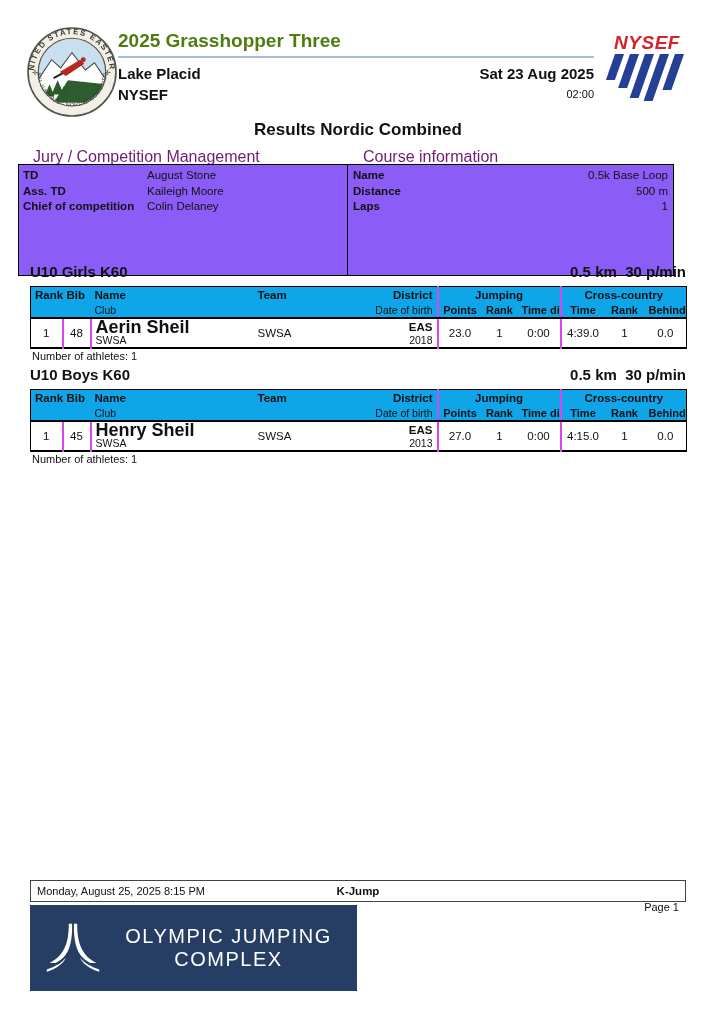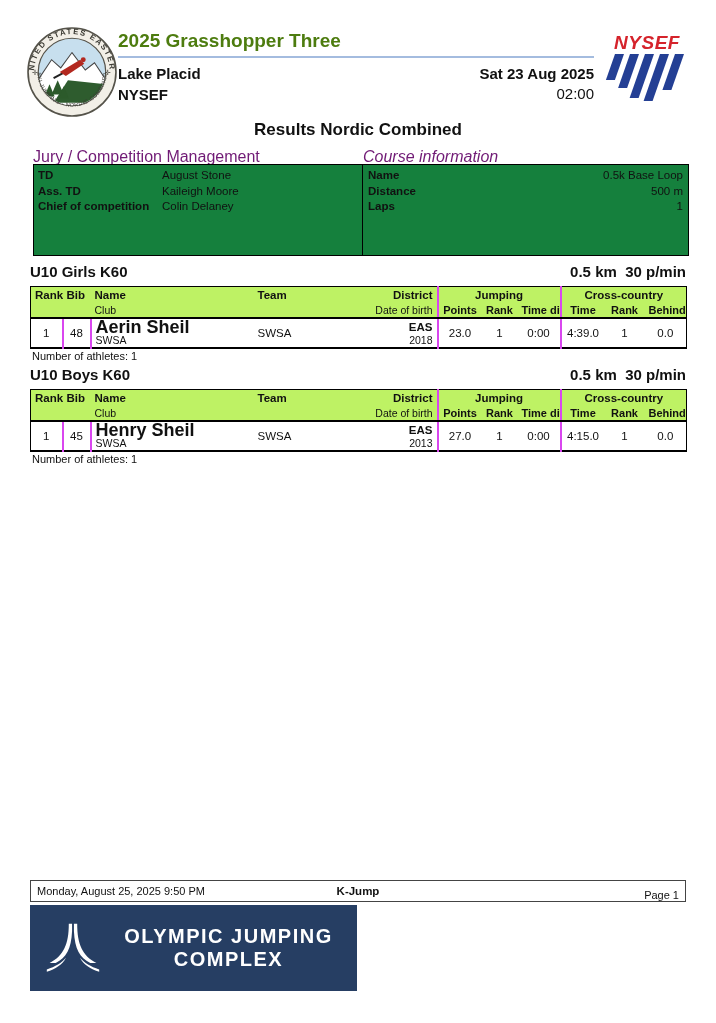--- a/index.html
+++ b/index.html
@@ -7,72 +7,72 @@
   .page { position:relative; width:716px; height:1023px; background:#fff; overflow:hidden; }
 
   
   .badge { position:absolute; left:27px; top:27px; width:90px; height:90px; }
   .head-mid { position:absolute; left:118px; top:30px; width:476px; }
   .event-title { font-size:19px; font-weight:bold; color:#4d7c0f; padding-bottom:4px; border-bottom:2px solid #a4bcdf; }
   .head-row { display:flex; justify-content:space-between; margin-top:5px; }
   .head-left div { font-size:15px; font-weight:bold; line-height:21px; }
   .head-right { text-align:right; }
   .head-date { font-size:15px; font-weight:bold; line-height:21px; }
-  .head-time { font-size:15px; line-height:20px; }
+  .head-time { font-size:11px; line-height:20px; }
   .nysef-logo { position:absolute; right:24px; top:30px; width:92px; height:78px; }
 
   .results-title { position:absolute; left:0; top:120px; width:100%; text-align:center; font-size:17px; font-weight:bold; }
 
   
   .info-label { position:absolute; top:148px; font-size:16px; color:#701a75; }
   .jury-label { left:33px; }
-  .course-label { left:363px;font-style:italic; }
-  .infobox { position:absolute; left:33px; top:164px; width:656px; height:92px; background:#15803d; border:1px solid #000; }
+  .course-label { left:363px; }
+  .infobox { position:absolute; left:18px; top:164px; width:656px; height:112px; background:#8b5cf6; border:1px solid #000; }
   .infobox .divider { position:absolute; left:328px; top:0; bottom:0; width:0; border-left:1px solid #000; }
   .jury-rows { position:absolute; left:4px; top:3px; width:318px; font-size:11.5px; line-height:15.5px; }
   .jury-rows .row { display:flex; }
   .jury-rows .lbl { width:124px; font-weight:bold; flex:none; }
   .course-rows { position:absolute; left:334px; right:5px; top:3px; font-size:11.5px; line-height:15.5px; }
   .course-rows .row { display:flex; justify-content:space-between; }
   .course-rows .lbl { font-weight:bold; }
 
   
   .sec-head { position:absolute; left:30px; width:656px; display:flex; justify-content:space-between; font-size:15px; font-weight:bold; }
   .sec1-head { top:263px; } .sec2-head { top:366px; }
   .res-table { position:absolute; left:30px; border-collapse:collapse; table-layout:fixed; width:656px; }
   .tbl1 { top:286px; } .tbl2 { top:389px; }
   .res-table th, .res-table td { padding:0 4px; font-weight:normal; overflow:hidden; white-space:nowrap; }
   .res-table { border:1px solid #000; border-bottom:2px solid #000; }
-  .res-table thead { background:#bef264; }
+  .res-table thead { background:#0ea5e9; }
   .res-table thead tr.h1 th { font-size:11.5px; font-weight:bold; height:16px; }
   .res-table thead tr.h2 th { font-size:10.5px; height:15px; }
   .res-table thead tr.h2 th.hb { font-weight:bold; font-size:11px; }
   .res-table thead tr.h2 th { border-bottom:2.5px solid #000; }
   .b-r { border-right:2px solid #d946ef; }
   .al { text-align:left; } .ar { text-align:right; } .ac { text-align:center; }
   .res-table tbody td { height:30px; vertical-align:middle; font-size:11.5px; }
   .td-rank { font-weight:bold; font-size:12px; }
   .td-bib { font-size:10.5px; }
   .nm { font-weight:bold; font-size:18px; line-height:14px; }
   .club { font-weight:normal; font-size:10.5px; line-height:12px; }
   .dist { font-weight:bold; font-size:11.5px; line-height:14px; }
   .birth { font-weight:normal; font-size:10.5px; line-height:12px; }
   .noa { position:absolute; left:32px; font-size:11px; }
   .noa1 { top:350px; } .noa2 { top:453px; }
 
   
   .footer-bar { position:absolute; left:30px; top:880px; width:656px; height:22px; border:1px solid #444; font-size:11px; }
   .footer-bar .fl { position:absolute; left:6px; top:4px; }
   .footer-bar .fc { position:absolute; left:0; right:0; top:4px; text-align:center; font-weight:bold; font-size:11.5px; }
-  .footer-bar .fr { position:absolute; right:6px; top:8px;margin-left:44px; }
+  .footer-bar .fr { position:absolute; right:6px; top:20px;margin-left:44px; }
 
   
   .banner { position:absolute; left:30px; top:905px; width:327px; height:86px; background:#263e63; display:flex; align-items:center; padding:0 10px 0 14px; }
   .banner-icon { width:58px; height:58px; flex:none; margin-right:8px; }
-  .banner-text { flex:1; text-align:center; color:#fff; font-weight:bold; letter-spacing:1.5px; }
+  .banner-text { flex:1; text-align:center; color:#fff; font-weight:normal; letter-spacing:1.5px; }
   .banner-text .l1 { font-size:20px; line-height:23px; }
   .banner-text .l2 { font-size:20px; line-height:23px; }
 </style>
 </head>
 <body>
 
 <div class="page">
 
   <svg class="badge" viewBox="0 0 88 88">
     <defs>
@@ -296,21 +296,21 @@
         <td class="ac">4:15.0</td>
         <td class="ac">1</td>
         <td class="ac">0.0</td>
       </tr>
     </tbody>
   </table>
   <div class="noa noa2">Number of athletes: 1</div>
 
   <div class="footer-bar">
     <span class="fc">K-Jump</span>
-    <span class="fl">Monday, August 25, 2025 9:50 PM</span>
+    <span class="fl">Monday, August 25, 2025 8:15 PM</span>
     <span class="fr">Page 1</span>
   </div>
 
   <div class="banner">
     <svg class="banner-icon" viewBox="0 0 62 60">
       <g fill="#ffffff">
         <path d="M26.5,4 C26.5,26 21,38 6,46 L12.5,46 C24,40 29,31 30,12 L30,4 Z"></path>
         <path d="M35.5,4 C35.5,26 41,38 56,46 L49.5,46 C38,40 33,31 32,12 L32,4 Z"></path>
         <path d="M3,53 C12,50 19,46 23.5,40.5 C20,48 12,52.5 3,55.5 Z"></path>
         <path d="M59,53 C50,50 43,46 38.5,40.5 C42,48 50,52.5 59,55.5 Z"></path>

